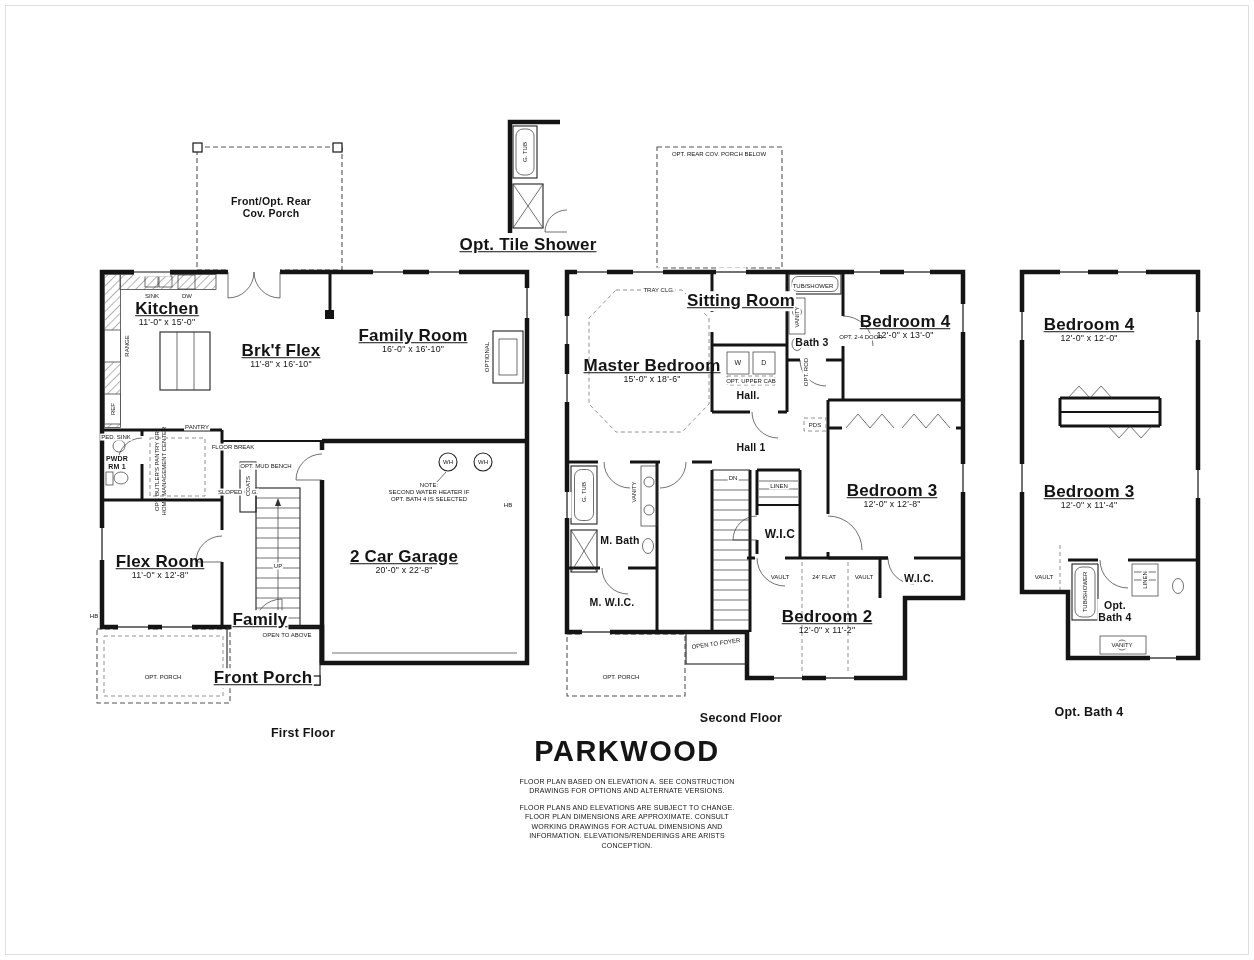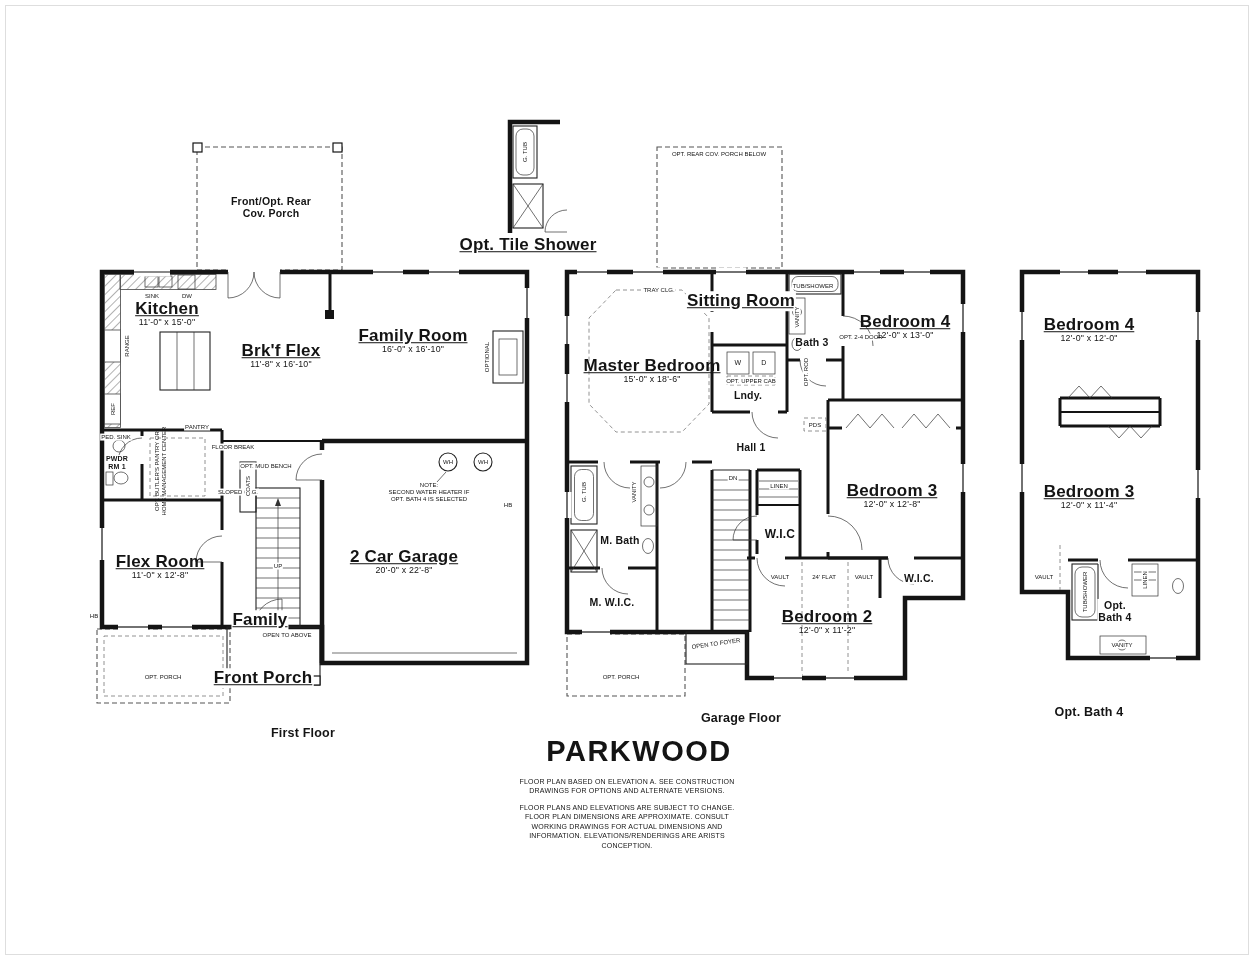--- a/index.html
+++ b/index.html
@@ -25,21 +25,21 @@
   .vert{transform:translate(-50%,-50%) rotate(-90deg);}
   .b{font-weight:700;}
   .s12{font-size:12.5px;}
   .s11{font-size:17px;text-decoration:underline;}
   .s10{font-size:10.5px;}
   .s9{font-size:8.8px;}
   .s8{font-size:12px;}
   .s7{font-size:7px;}
   .s6{font-size:6px;letter-spacing:0;}
   .bg{background:#fff;padding:0 1px;}
-  .title{font-size:29px;font-weight:700;letter-spacing:1.5px;margin-left:12px;}
+  .title{font-size:29px;font-weight:700;letter-spacing:1.5px;}
   .disc{font-size:7px;line-height:1.35;}
 </style>
 </head>
 <body>
 
 <div class="canvas">
 <div class="frame"></div>
 
 <svg width="1254" height="960" viewBox="0 0 1254 960">
   <defs>
@@ -368,42 +368,42 @@
 <div class="lbl b s11 bg" style="left:741px;top:301px">Sitting Room</div>
 <div class="lbl s6 bg" style="left:813px;top:286px">TUB/SHOWER</div>
 <div class="lbl b s10 bg" style="left:812px;top:342px">Bath 3</div>
 <div class="lbl s6 bg" style="left:861px;top:337px">OPT. 2-4 DOOR</div>
 <div class="lbl s6 vert bg" style="left:797px;top:317px">VANITY</div>
 <div class="lbl b s11" style="left:905px;top:322px">Bedroom 4</div>
 <div class="lbl s9" style="left:905px;top:335px">12'-0" x 13'-0"</div>
 <div class="lbl s7" style="left:738px;top:363px">W</div>
 <div class="lbl s7" style="left:764px;top:363px">D</div>
 <div class="lbl s6 bg" style="left:751px;top:381px">OPT. UPPER CAB</div>
-<div class="lbl b s10 bg" style="left:748px;top:395px">Lndy.</div>
+<div class="lbl b s10 bg" style="left:748px;top:395px">Hall.</div>
 <div class="lbl s6 vert bg" style="left:806px;top:372px">OPT. ROD</div>
 <div class="lbl b s10" style="left:751px;top:447px">Hall 1</div>
 <div class="lbl s6" style="left:815px;top:425px">PDS</div>
 <div class="lbl b s11" style="left:892px;top:491px">Bedroom 3</div>
 <div class="lbl s9" style="left:892px;top:504px">12'-0" x 12'-8"</div>
 <div class="lbl s6 vert" style="left:584px;top:492px">G. TUB</div>
 <div class="lbl s6 vert bg" style="left:634px;top:492px">VANITY</div>
 <div class="lbl b s10 bg" style="left:620px;top:540px">M. Bath</div>
 <div class="lbl b s10 bg" style="left:612px;top:602px">M. W.I.C.</div>
 <div class="lbl s6 bg" style="left:779px;top:486px">LINEN</div>
 <div class="lbl s6 bg" style="left:733px;top:478px">DN</div>
 <div class="lbl b s8 bg" style="left:780px;top:535px">W.I.C</div>
 <div class="lbl b s10 bg" style="left:919px;top:578px">W.I.C.</div>
 <div class="lbl s6 bg" style="left:780px;top:577px">VAULT</div>
 <div class="lbl s6 bg" style="left:824px;top:577px">24' FLAT</div>
 <div class="lbl s6 bg" style="left:864px;top:577px">VAULT</div>
 <div class="lbl b s11" style="left:827px;top:617px">Bedroom 2</div>
 <div class="lbl s9" style="left:827px;top:630px">12'-0" x 11'-2"</div>
 <div class="lbl s6 bg" style="left:716px;top:644px;transform:translate(-50%,-50%) rotate(-8deg)">OPEN TO FOYER</div>
 <div class="lbl s6 bg" style="left:621px;top:677px">OPT. PORCH</div>
-<div class="lbl b s12" style="left:741px;top:718px">Garage Floor</div>
+<div class="lbl b s12" style="left:741px;top:718px">Second Floor</div>
 
 <div class="lbl b s11" style="left:1089px;top:325px">Bedroom 4</div>
 <div class="lbl s9" style="left:1089px;top:338px">12'-0" x 12'-0"</div>
 <div class="lbl b s11" style="left:1089px;top:492px">Bedroom 3</div>
 <div class="lbl s9" style="left:1089px;top:505px">12'-0" x 11'-4"</div>
 <div class="lbl s6 bg" style="left:1044px;top:577px">VAULT</div>
 <div class="lbl s6 vert" style="left:1085px;top:592px">TUB/SHOWER</div>
 <div class="lbl s6 vert bg" style="left:1145px;top:580px">LINEN</div>
 <div class="lbl b s10 bg" style="left:1115px;top:611px">Opt.
 Bath 4</div>

